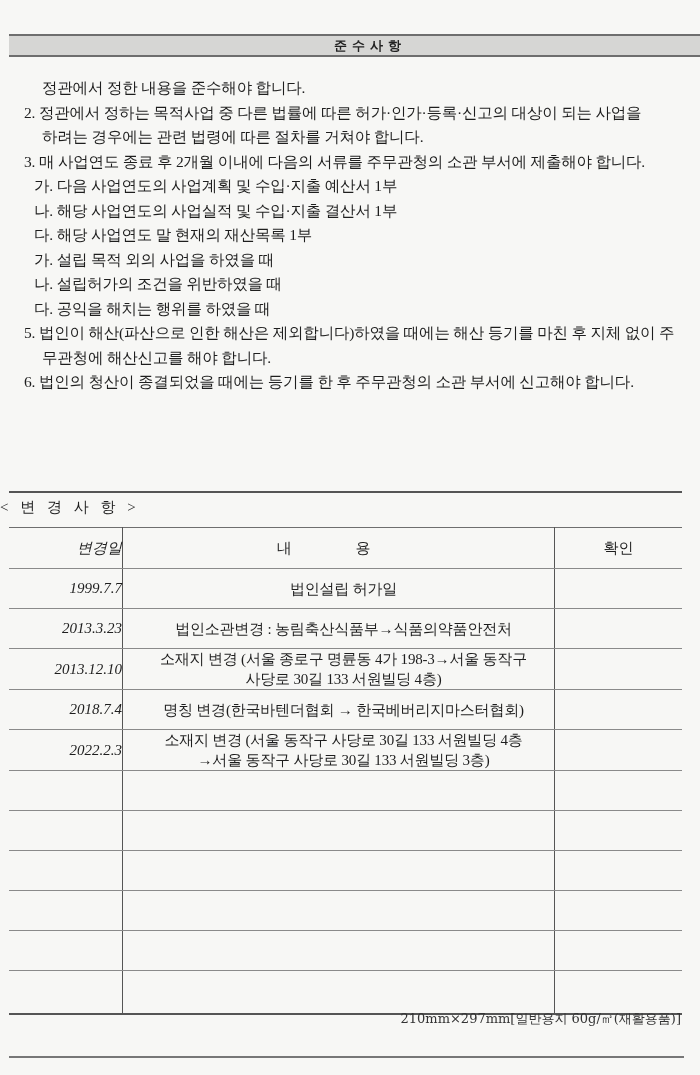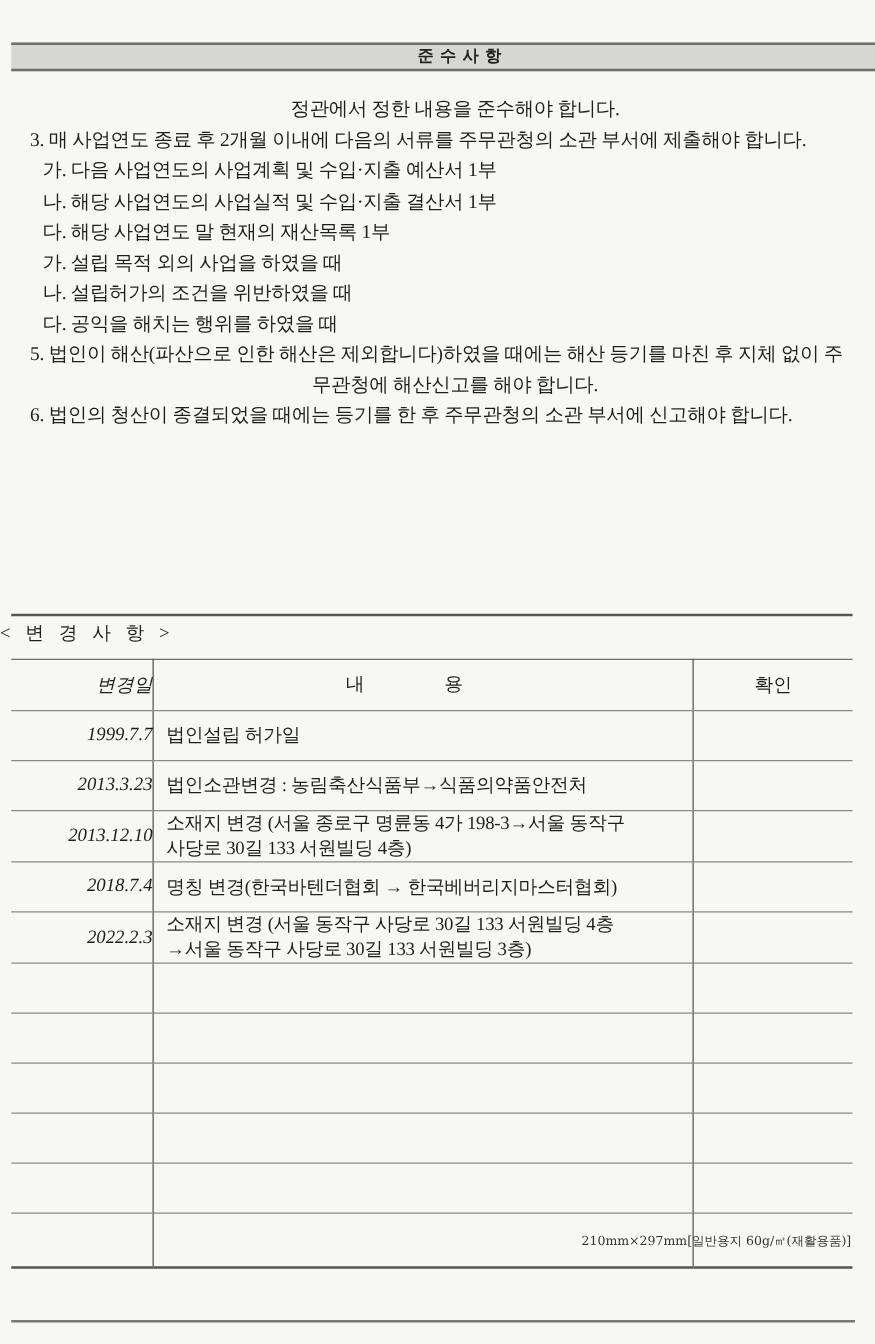--- a/index.html
+++ b/index.html
@@ -8,54 +8,58 @@
     font-family: "Liberation Serif", "DejaVu Serif", serif; color: #1e1e1e;
   }
   .header-band {
     position: absolute; left: 9px; top: 34px; width: 672px; height: 19px;
     background: #d6d6d4; border-top: 2px solid #6e6e6e; border-bottom: 2px solid #6e6e6e;
     text-align: center; font-family: "DejaVu Sans", sans-serif; font-size: 13px; font-weight: bold;
     line-height: 19px; letter-spacing: 5px; color: #222; padding-left: 25px;
   }
   .items { position: absolute; left: 24px; top: 76px; width: 662px; font-size: 15.5px; }
   .item-line { height: 24.5px; line-height: 24.5px; white-space: nowrap; letter-spacing: -0.2px; }
-  .item-line.indent { padding-left: 18px; text-align: center; }
+  .item-line.indent { padding-left: 18px; }
   .item-line.sub { padding-left: 10px; }
   .divider-line { position: absolute; left: 9px; top: 491px; width: 673px; height: 2px; background: #555; }
   .changes-title {
     position: absolute; left: 0; width: 700px; top: 496px; 
     font-size: 15px; letter-spacing: 4px; line-height: 22px;
   }
   table.changes {
     position: absolute; left: 9px; top: 527px; width: 673px; border-collapse: collapse;
     font-size: 15px;
   }
   table.changes td, table.changes th {
     border-top: 1px solid #8a8a8a; border-bottom: 1px solid #8a8a8a; padding: 0; height: 39px;
     font-weight: normal; vertical-align: middle;
   }
   table.changes tr.head th { height: 40px; border-top: 1.5px solid #6e6e6e; }
   table.changes td.c-date, table.changes th.c-date { width: 113px; text-align: right; border-right: 1px solid #555; font-style: italic; }
-  table.changes td.c-content, table.changes th.c-content { width: 421px; padding-left: 10px; text-align: left; border-right: 1px solid #555; line-height: 20px; letter-spacing: -0.2px; }
+  table.changes td.c-content, table.changes th.c-content { width: 421px; padding-left: 10px; text-align: center; border-right: 1px solid #555; line-height: 20px; letter-spacing: -0.2px; }
   table.changes th.c-content { text-align: center; padding-left: 0; letter-spacing: 30px; }
   table.changes td.c-confirm, table.changes th.c-confirm { text-align: center; }
   table.changes tr:last-child td { border-bottom: 2px solid #555; }
   .footer-text {
-    position: absolute; right: 19px; top: 986px; font-size: 10px; font-family: "DejaVu Serif", serif; color: #333;
+    position: absolute; right: 19px; top: 1010px; font-size: 13px; font-family: "DejaVu Serif", serif; color: #333;
   }
   .footer-line { position: absolute; left: 9px; top: 1056px; width: 675px; height: 1.5px; background: #777; }
 </style>
 </head>
 <body>
 
 <div class="header-band">준수사항</div>
 
 <div class="items">
   <div>
     <div class="item-line indent">정관에서 정한 내용을 준수해야 합니다.</div>
+  </div>
+  <div>
+    <div class="item-line">2. 정관에서 정하는 목적사업 중 다른 법률에 따른 허가·인가·등록·신고의 대상이 되는 사업을</div>
+    <div class="item-line indent">하려는 경우에는 관련 법령에 따른 절차를 거쳐야 합니다.</div>
   </div>
   <div>
     <div class="item-line">3. 매 사업연도 종료 후 2개월 이내에 다음의 서류를 주무관청의 소관 부서에 제출해야 합니다.</div>
     <div class="item-line sub">가. 다음 사업연도의 사업계획 및 수입·지출 예산서 1부</div>
     <div class="item-line sub">나. 해당 사업연도의 사업실적 및 수입·지출 결산서 1부</div>
     <div class="item-line sub">다. 해당 사업연도 말 현재의 재산목록 1부</div>
   </div>
   <div>
     <div class="item-line sub">가. 설립 목적 외의 사업을 하였을 때</div>
     <div class="item-line sub">나. 설립허가의 조건을 위반하였을 때</div>

